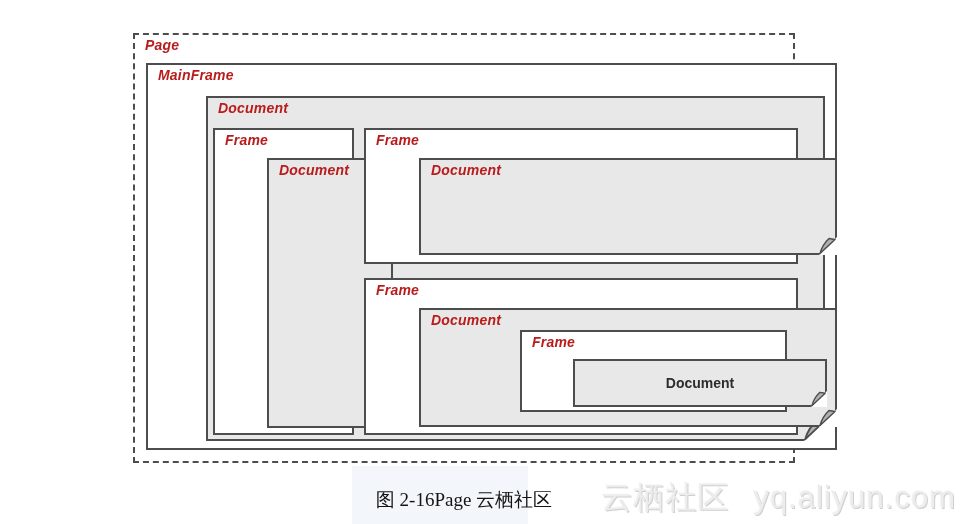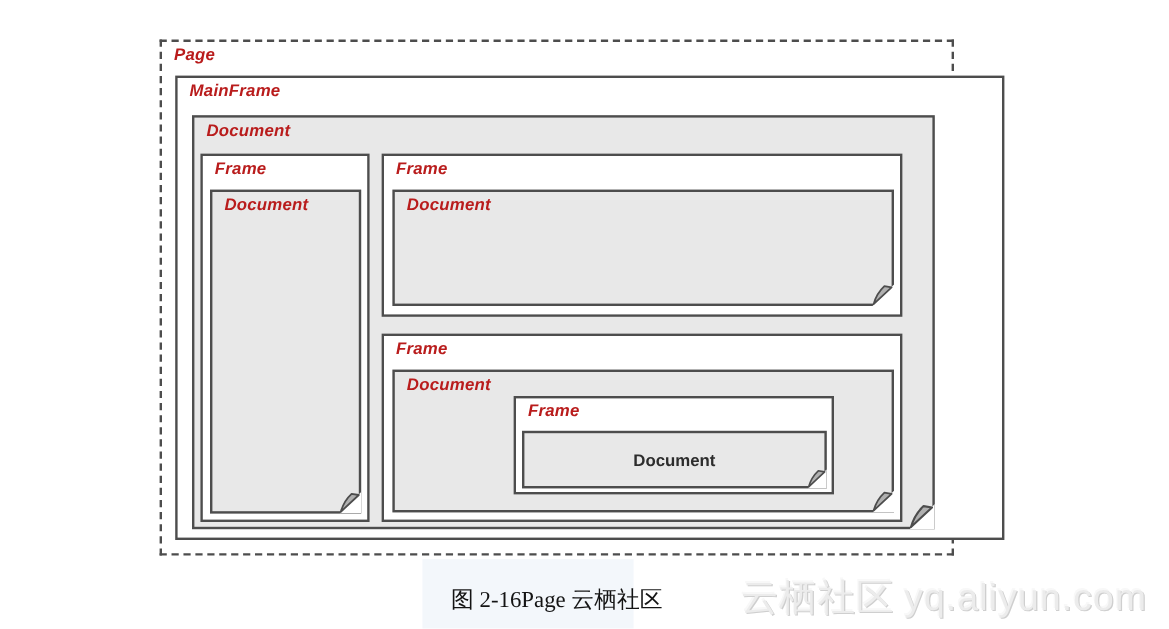--- a/index.html
+++ b/index.html
@@ -23,20 +23,21 @@
   }
   .page-box {
     border-style: dashed;
     background: #ffffff;
   }
   .frame-box {
     background: #ffffff;
   }
   .doc-box {
     background: #e8e8e8;
+    margin-left: 46px;
   }
   .box-label {
     position: absolute;
     top: 2px;
     left: 10px;
     font-size: 14px;
     font-weight: 600;
     color: #b91c1c;
     letter-spacing: 0.2px;
     white-space: nowrap;
@@ -88,21 +89,21 @@
   .watermark {
     position: absolute;
     right: 18px;
     top: 477px;
     font-size: 31px;
     color: #ececec;
     text-shadow: 1px 1px 0 #cfcfcf, -1px -1px 0 #f8f8f8;
     white-space: nowrap;
     letter-spacing: 1px;
   }
-  .watermark .wm-cn { margin-right: 8px; }
+  .watermark .wm-cn { margin-right: 24px; }
 </style>
 </head>
 <body>
 
 <div class="stage">
 
   <div class="box page-box" style="left:133px; top:33px; width:662px; height:430px;">
     <span class="box-label">Page</span>
 
     <div class="box frame-box" style="left:11px; top:28px; width:691px; height:387px;padding-left:28px;">

